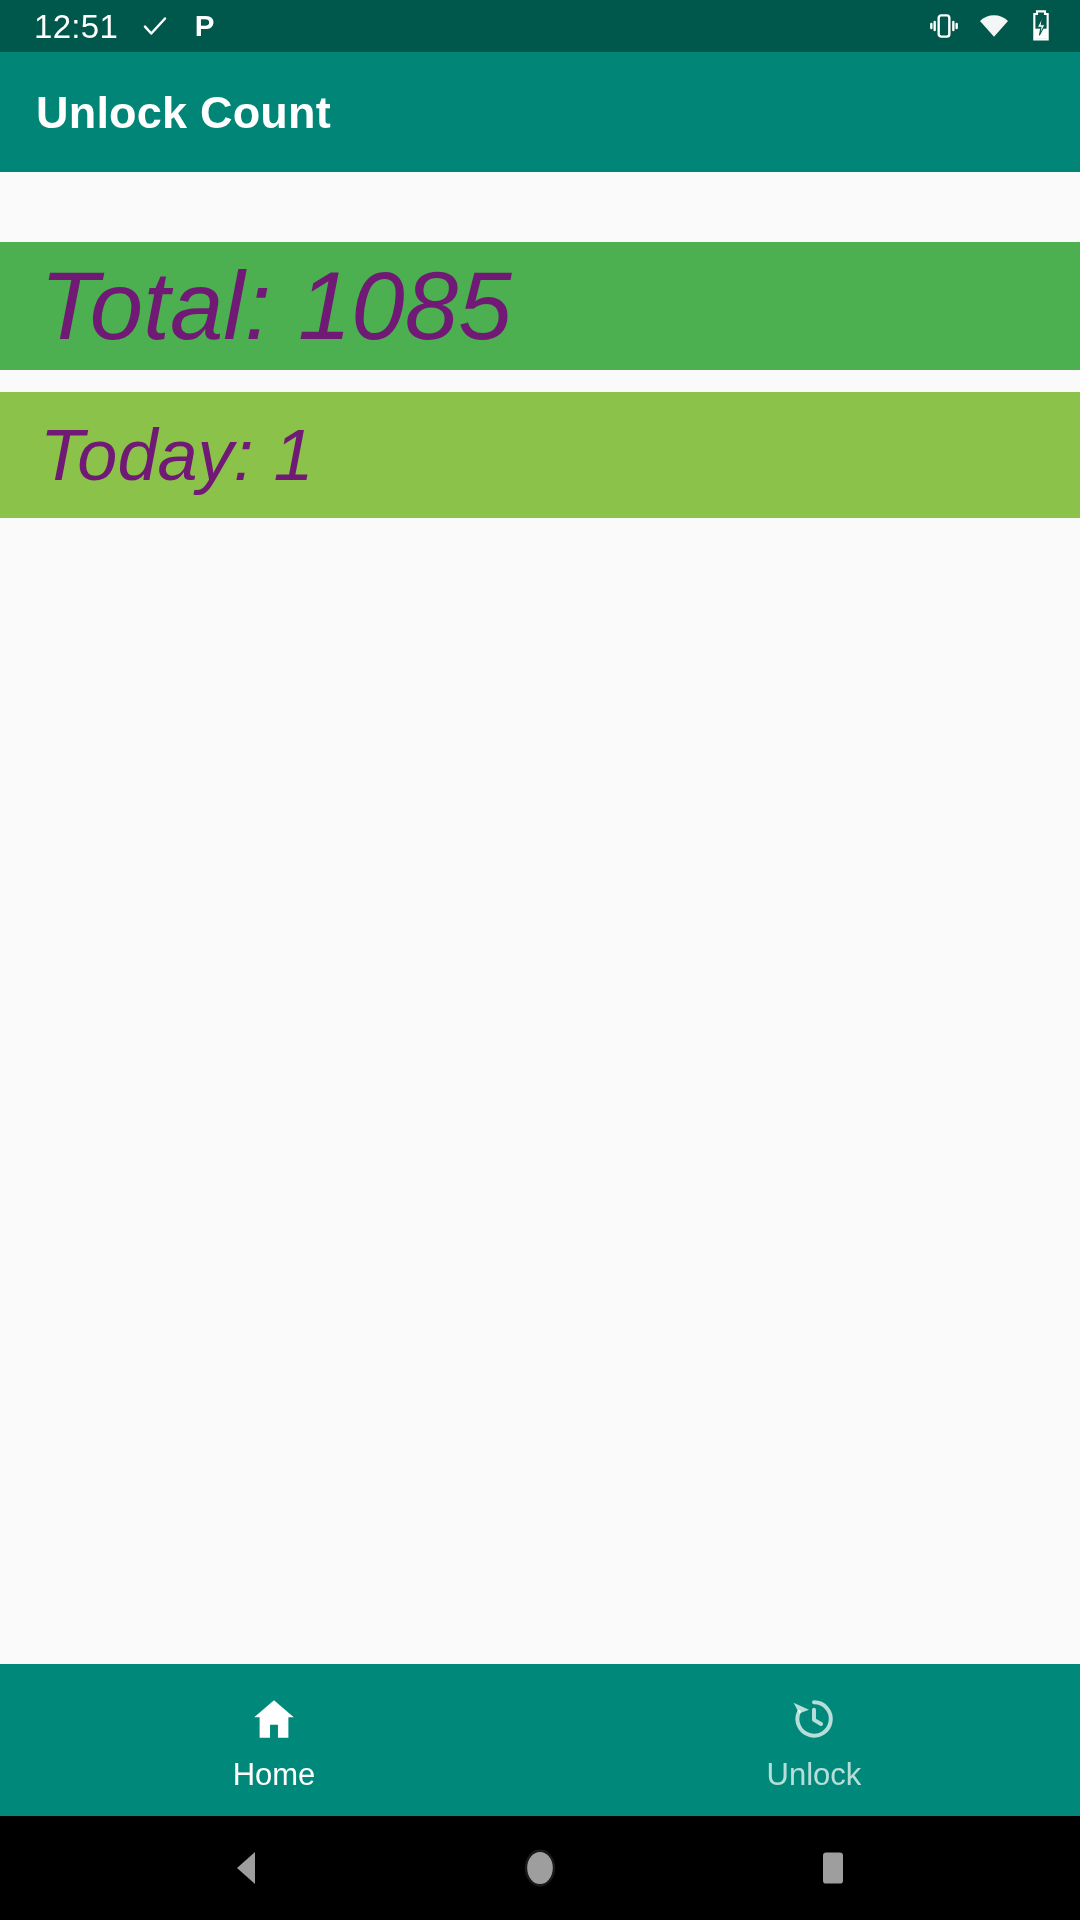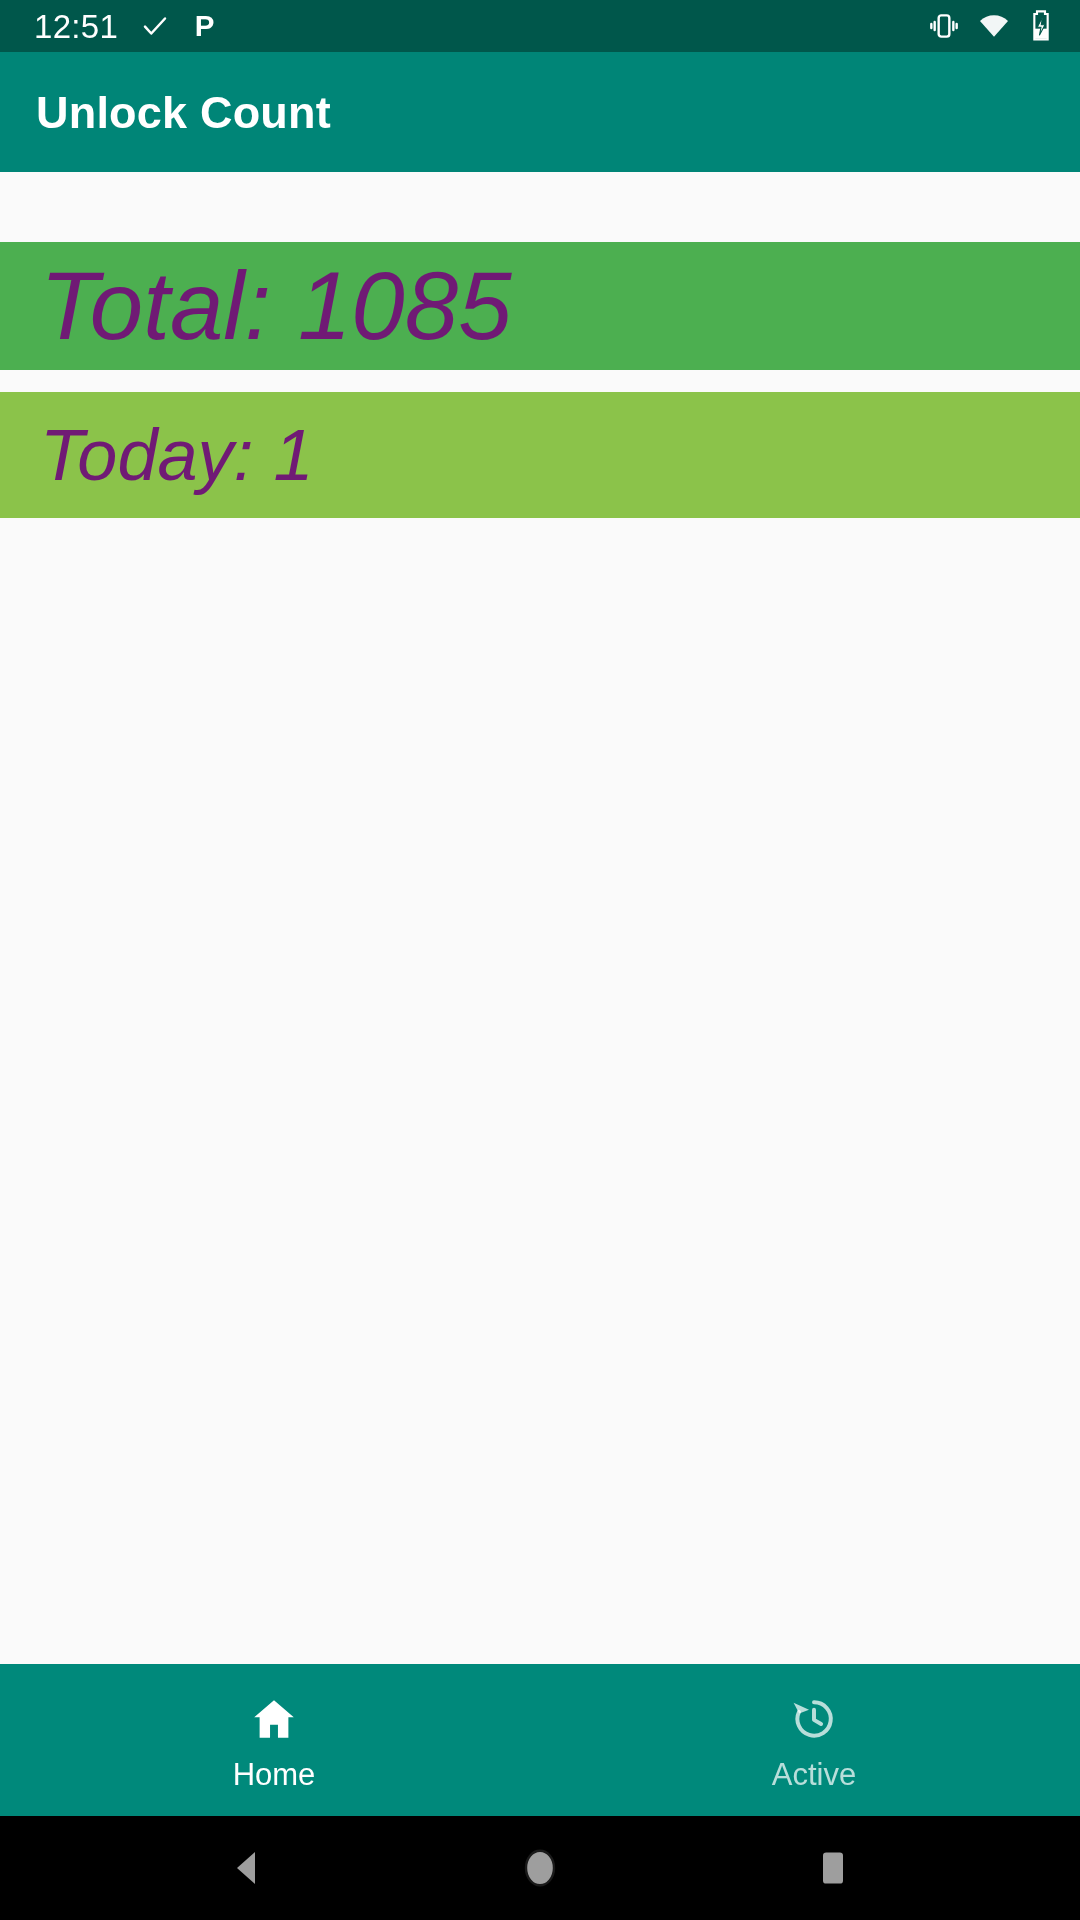--- a/index.html
+++ b/index.html
@@ -281,21 +281,21 @@
     </div>
 
     <div class="nav-item inactive">
       <span class="nav-icon">
         <svg width="50" height="50" viewBox="0 0 24 24">
           <path d="M12 4 a8 8 0 1 1 -7.2 4.6" fill="none" stroke="rgba(255,255,255,0.72)" stroke-width="1.9" stroke-linecap="round"></path>
           <path d="M2.2 4.2 L4.9 9.4 L9.6 7.6 Z" fill="rgba(255,255,255,0.72)"></path>
           <path d="M12 7.6 v4.8 l3.4 2" fill="none" stroke="rgba(255,255,255,0.72)" stroke-width="1.9" stroke-linecap="round" stroke-linejoin="round"></path>
         </svg>
       </span>
-      <span class="nav-label">Active</span>
+      <span class="nav-label">Unlock</span>
     </div>
 
 
   </div>
 
   <div class="system-nav">
     <div class="sysnav-btn">
       <svg width="48" height="48" viewBox="0 0 24 24">
         <path d="M16 4 L7 12 L16 20 Z" fill="#9E9E9E"></path>
       </svg>

